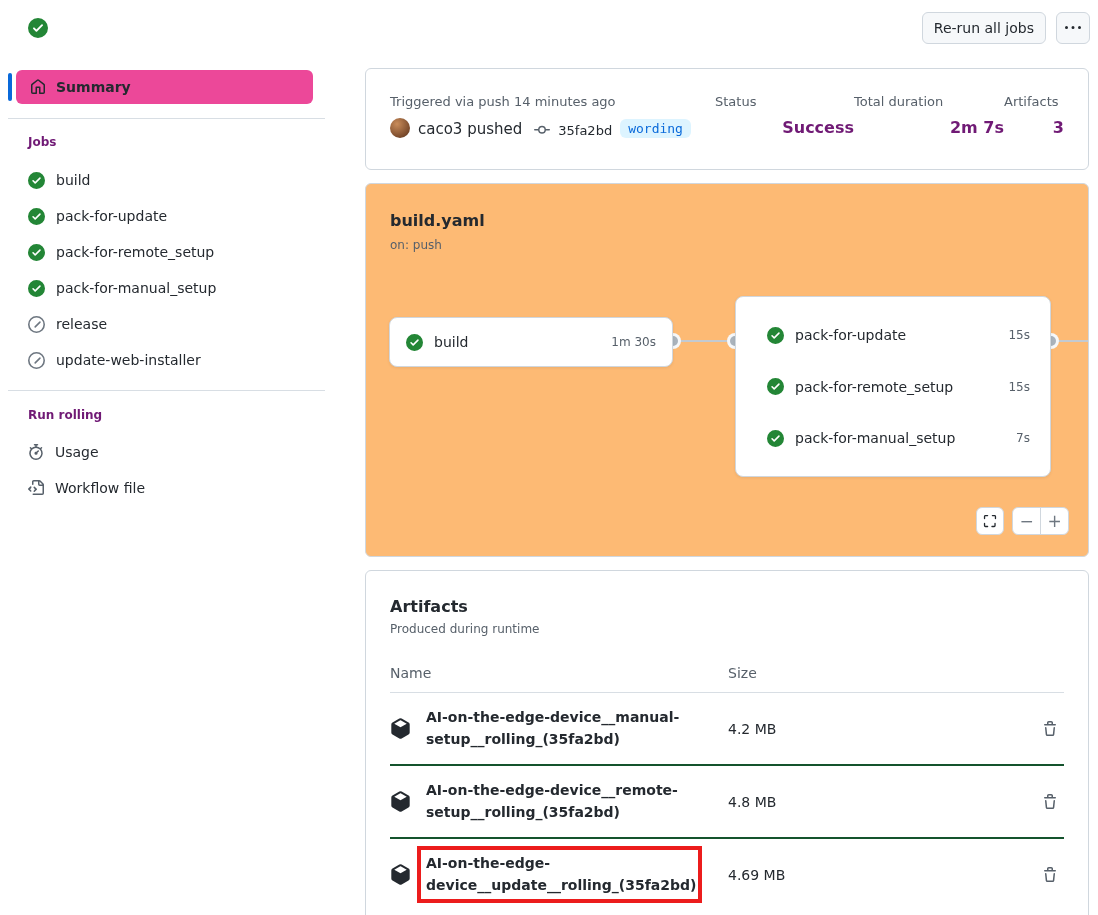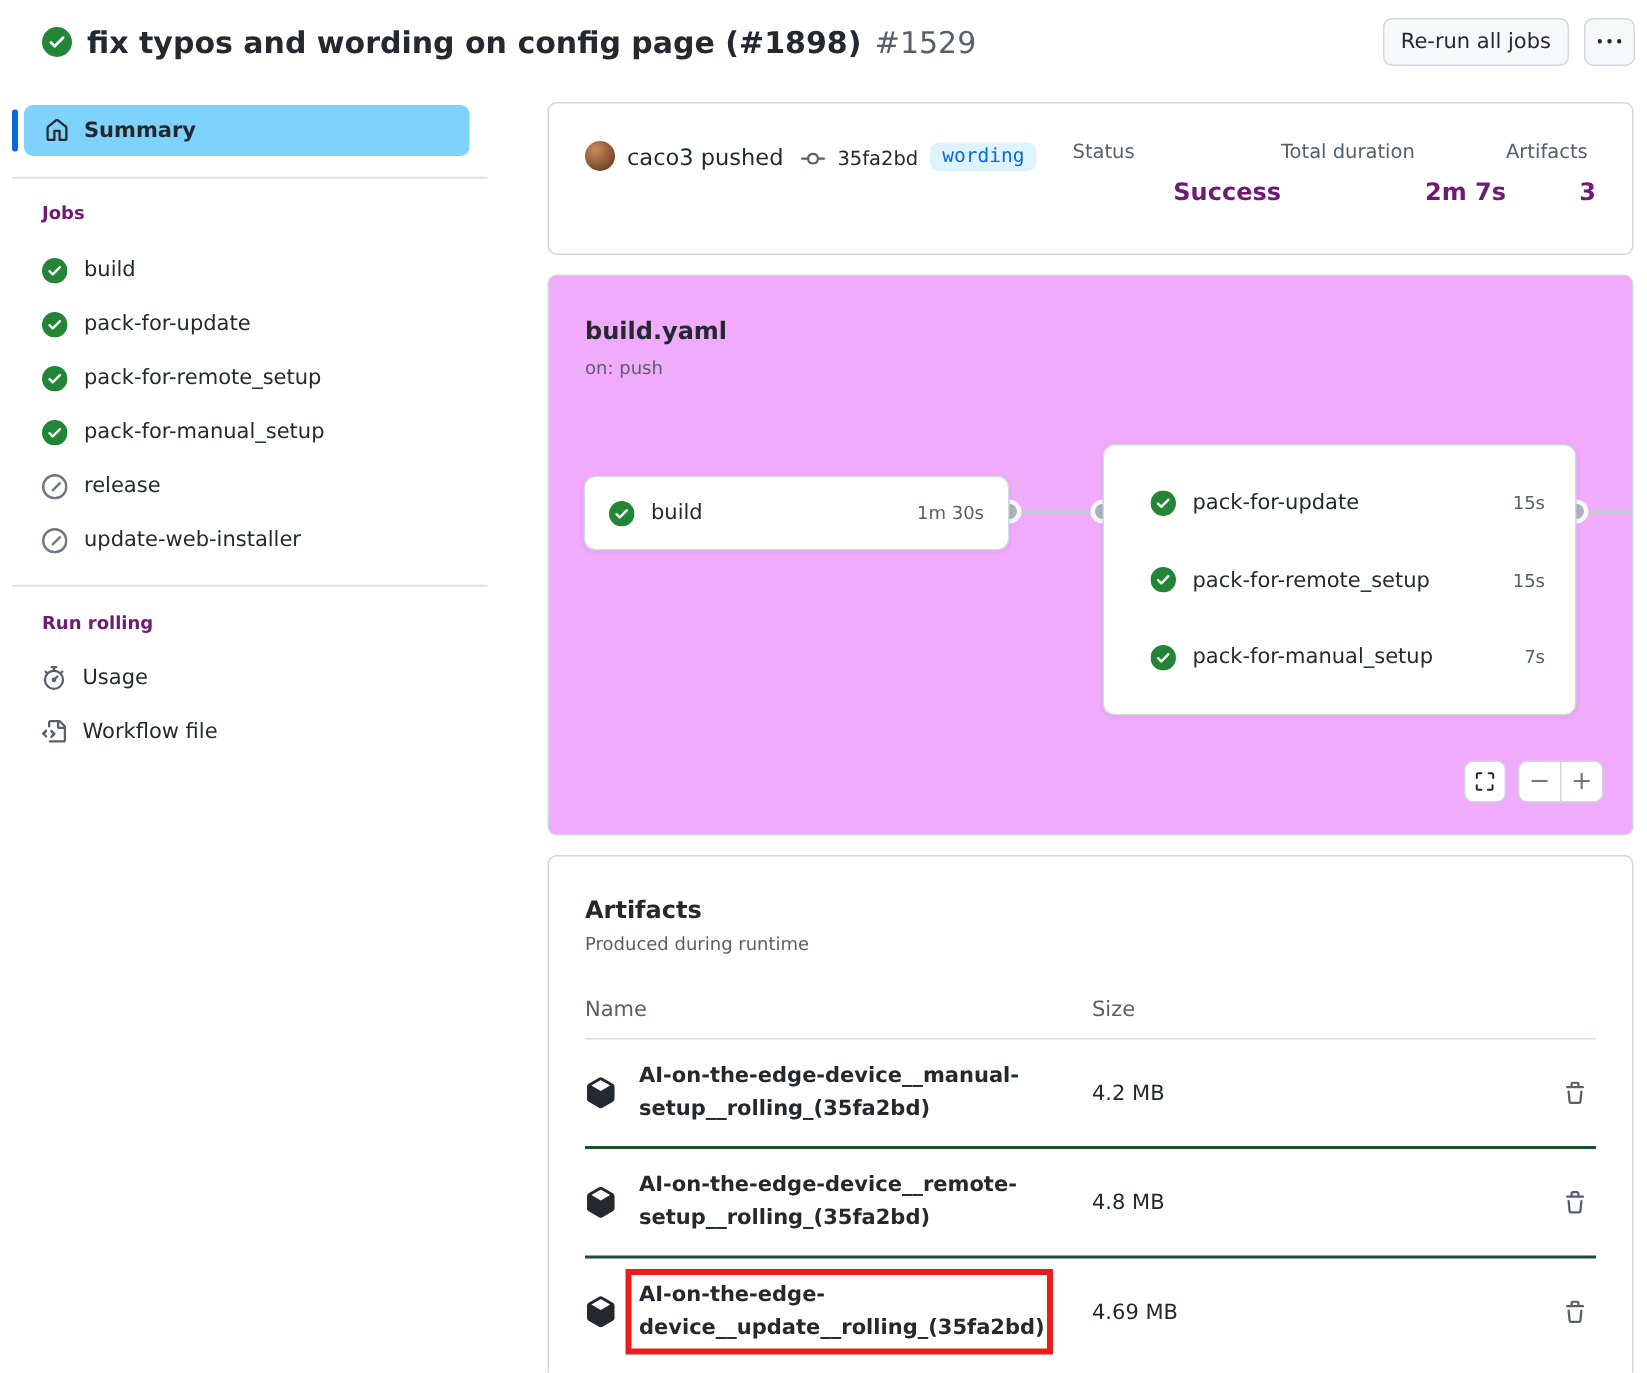--- a/index.html
+++ b/index.html
@@ -13,21 +13,21 @@
   .run-title{font-size:20px;font-weight:bold;white-space:nowrap;}
   .run-number{font-size:20px;color:#57606a;font-weight:normal;margin-left:2px;}
   .hdr-actions{display:flex;gap:10px;align-items:center;}
   .btn{background:#f6f8fa;border:1px solid #d0d7de;border-radius:6px;font-size:14px;color:#24292f;
     padding:6px 11px;line-height:18px;cursor:pointer;font-family:inherit;}
   .btn-icon{padding:6px 8px;display:flex;align-items:center;justify-content:center;width:34px;height:32px;box-sizing:border-box;}
 
   
   .sidebar{position:absolute;left:0;top:62px;width:340px;}
   .summary-accent{position:absolute;left:8px;top:11px;width:4px;height:28px;border-radius:2px;}
-  .summary-item{position:absolute;left:16px;top:8px;width:297px;height:34px;background:#7dd3fc;border-radius:6px;
+  .summary-item{position:absolute;left:16px;top:8px;width:297px;height:34px;background:#ec4899;border-radius:6px;
     display:flex;align-items:center;gap:10px;padding-left:14px;box-sizing:border-box;cursor:pointer;}
   .summary-item .lbl{font-size:14px;font-weight:bold;}
   .side-divider{position:absolute;left:8px;width:317px;height:1px;background:#d8dee4;}
   .side-heading{position:absolute;left:28px;font-size:12px;font-weight:bold;color:#701a75;}
   .side-list{position:absolute;left:0;width:340px;}
   .side-row{height:36px;display:flex;align-items:center;gap:11px;padding-left:28px;cursor:pointer;}
   .side-row .lbl{font-size:14px;color:#24292f;}
 
   
   .card{position:absolute;background:#fff;border:1px solid #d0d7de;border-radius:6px;box-sizing:border-box;}
@@ -40,21 +40,21 @@
   .c1-label{font-size:13px;color:#57606a;margin-bottom:9px;}
   .c1-value{font-size:16px;font-weight:bold;color:#701a75;text-align:right;}
   .commit-row{display:flex;align-items:flex-end;gap:8px;}
   .avatar{width:20px;height:20px;border-radius:50%;background:radial-gradient(circle at 35% 30%,#c98c5a,#7a4a2b 70%,#4c2c17);flex:none;cursor:pointer;}
   .actor-line{font-size:15px;color:#24292f;cursor:pointer;white-space:nowrap;}
   .sha{font-size:13px;color:#24292f;cursor:pointer;}
   .branch-badge{font-family:"DejaVu Sans Mono","Liberation Mono",monospace;font-size:13px;
     padding:2px 8px;border-radius:6px;cursor:pointer;}
 
   
-  .card2{left:365px;top:183px;width:724px;height:374px;background:#f0abfc;overflow:hidden;}
+  .card2{left:365px;top:183px;width:724px;height:374px;background:#fdba74;overflow:hidden;}
   .wf-title{position:absolute;left:24px;top:27px;font-size:16px;font-weight:bold;}
   .wf-sub{position:absolute;left:24px;top:54px;font-size:12px;color:#57606a;}
   .job-node{position:absolute;background:#fff;border:1px solid #d0d7de;border-radius:8px;
     box-shadow:0 1px 3px rgba(31,35,40,.08);box-sizing:border-box;}
   .build-node{left:23px;top:133px;width:284px;height:50px;display:flex;align-items:center;gap:11px;padding:0 16px;cursor:pointer;}
   .node-label{font-size:14px;color:#24292f;flex:1;}
   .node-duration{font-size:12px;color:#57606a;}
   .group-node{left:369px;top:112px;width:316px;height:181px;padding:14px 0;display:flex;flex-direction:column;justify-content:space-between;}
   .group-row{display:flex;align-items:center;gap:11px;padding:0 20px 0 31px;height:48px;cursor:pointer;}
   .conn-line{position:absolute;height:2px;background:#c3cad1;}
@@ -124,21 +124,20 @@
 
 <div class="page">
 
   <div class="run-header">
     <div class="run-title-wrap">
       <span>
           <svg width="20" height="20" viewBox="0 0 16 16">
             <use href="#i-check"></use>
           </svg>
         </span>
-      <span class="run-title"><span>fix typos and wording on config page (#1898)</span> <span class="run-number">#1529</span></span>
     </div>
     <div class="hdr-actions">
       <button class="btn">Re-run all jobs</button>
       <button class="btn btn-icon">
           <svg width="16" height="16" viewBox="0 0 16 16">
             <use href="#i-kebab"></use>
           </svg>
         </button>
     </div>
   </div>
@@ -227,20 +226,21 @@
             </svg>
           </span>
         <span class="lbl">Workflow file</span>
       </div>
     </div>
   </div>
 
   <div class="card card1">
     <div class="card1-cols">
       <div class="c1-col1">
+        <div class="c1-label">Triggered via push 14 minutes ago</div>
         <div class="commit-row">
           <span class="avatar"></span>
           <span class="actor-line">caco3 pushed</span>
           <span style="margin-left:4px">
               <svg width="16" height="16" viewBox="0 0 16 16">
                 <use href="#i-commit"></use>
               </svg>
             </span>
           <span class="sha">35fa2bd</span>
           <span class="branch-badge" style="background:#ddf4ff;color:#0969da">wording</span>

